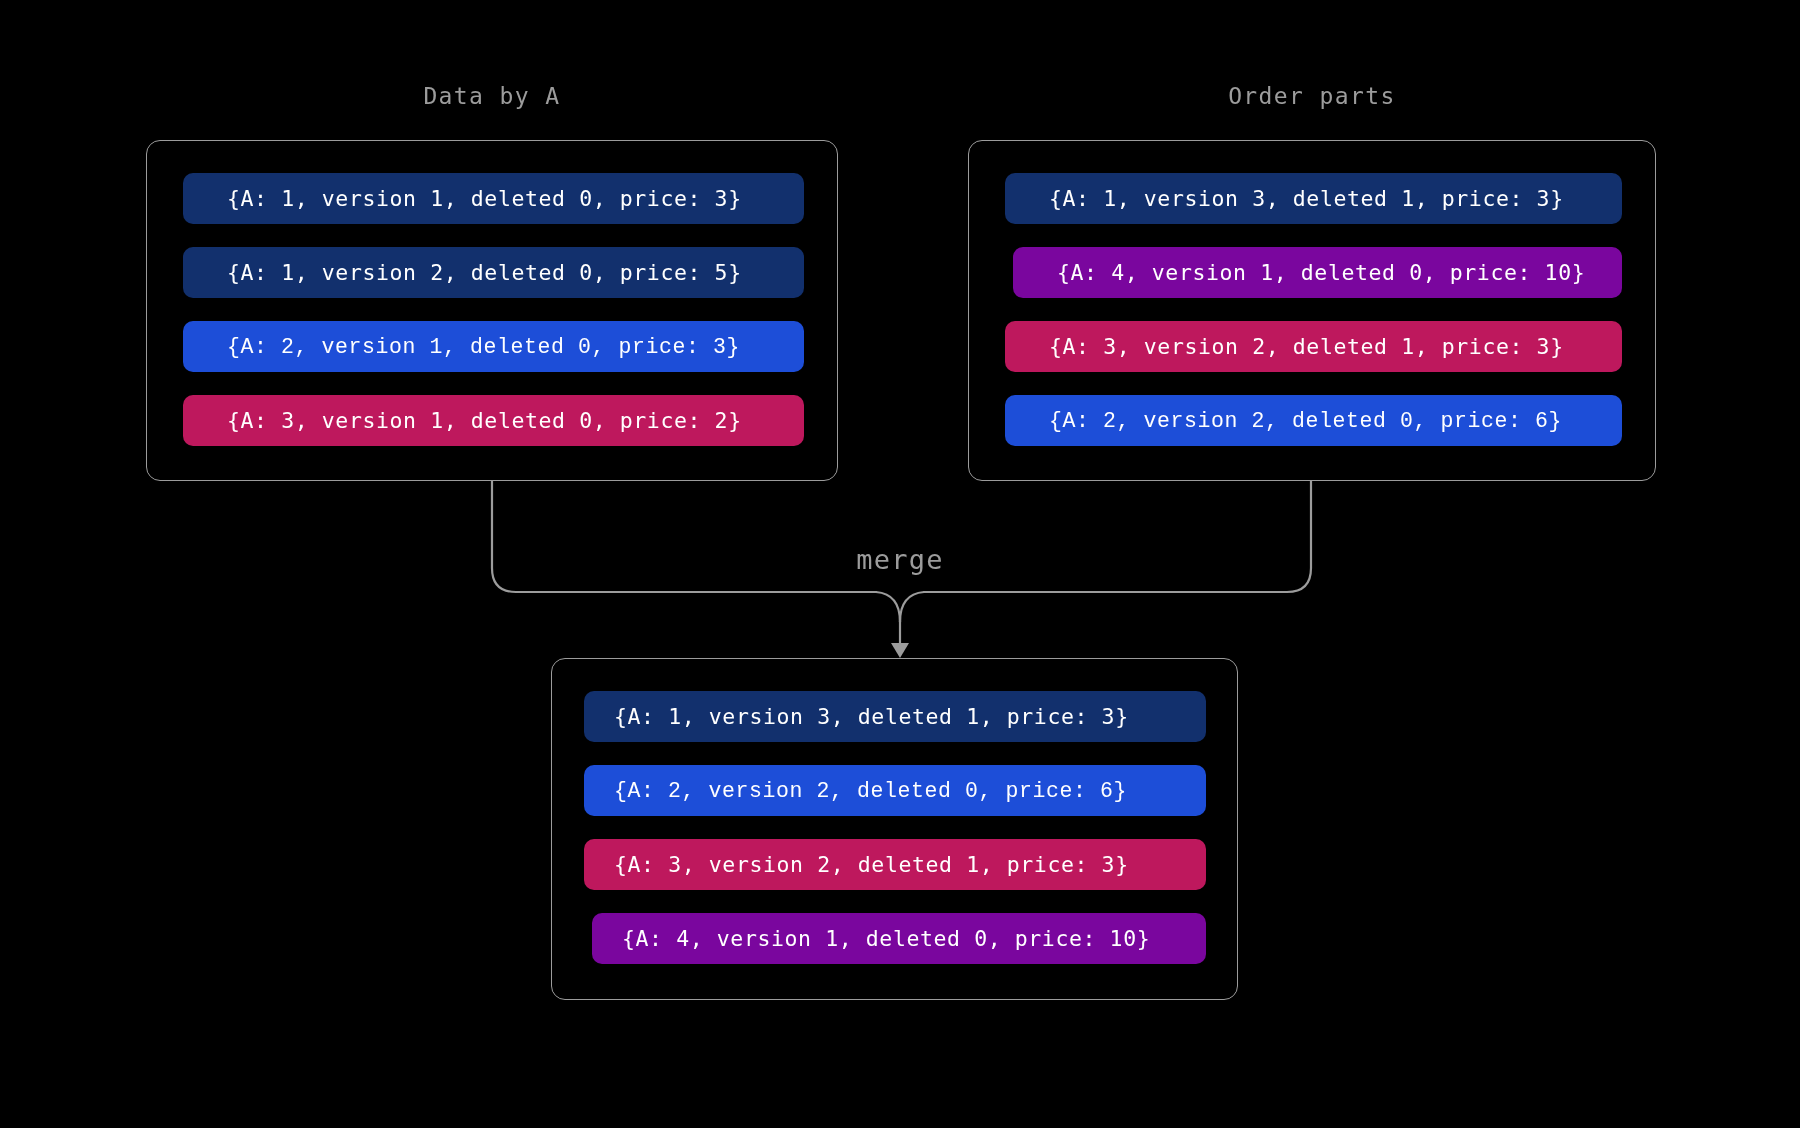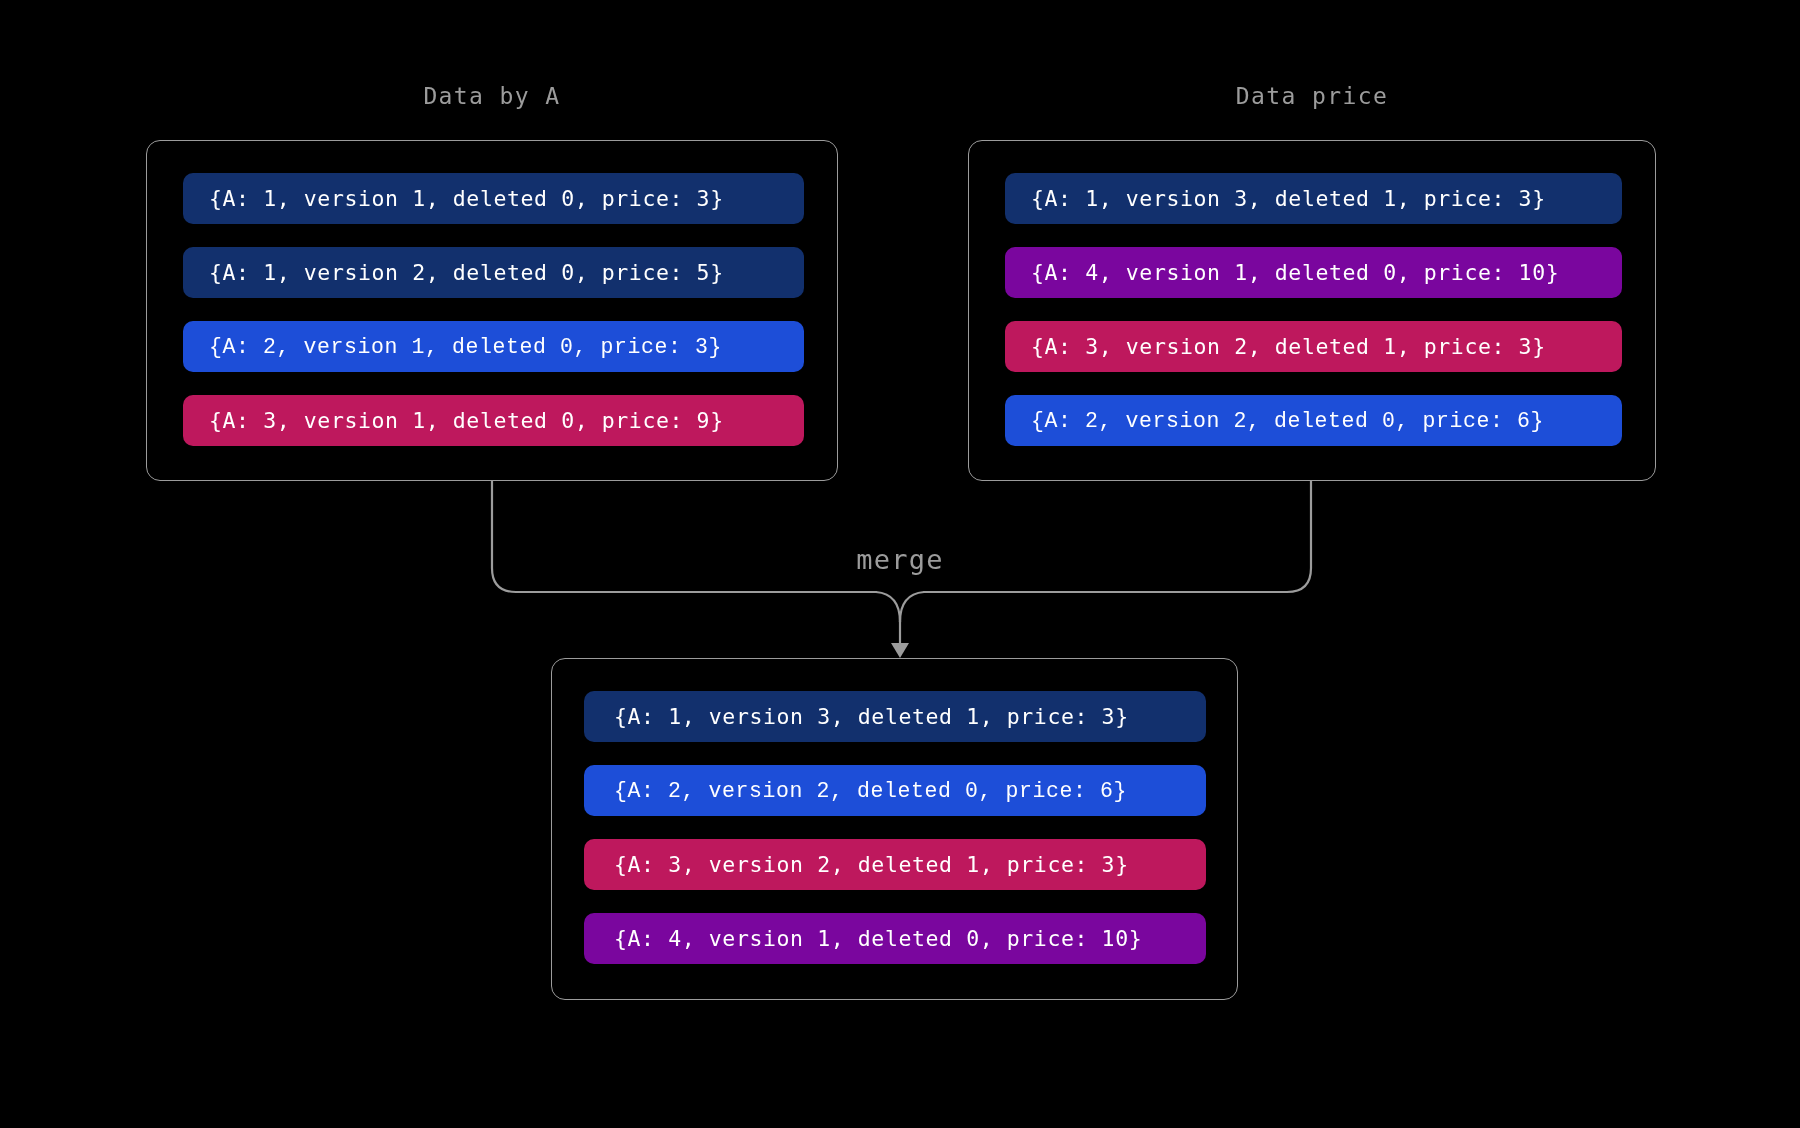--- a/index.html
+++ b/index.html
@@ -62,34 +62,34 @@
     flex-direction: column;
     gap: 23px;
   }
   #panel-merged .rows { left: 32px; right: 31px; top: 32px; }
 
   .row {
     height: 51px;
     border-radius: 10px;
     display: flex;
     align-items: center;
-    padding-left: 26px;
+    padding-left: 44px;
     box-sizing: border-box;
     color: #ffffff;
     font-size: 21.5px;
     letter-spacing: 0.6px;
     white-space: nowrap;
     font-family: "DejaVu Sans Mono", "Liberation Mono", monospace;
   }
   #panel-merged .row { padding-left: 30px; }
 
   .row.blue   { background: #12306d; }
   .row.green  { background: #1d4ed8; font-family: Liberation Mono, monospace; }
   .row.red    { background: #be185d; }
-  .row.purple { background: #7a069e; }
+  .row.purple { background: #7a069e; margin-left: 8px; }
 
   
   #merge-label {
     position: absolute;
     left: 810px;
     top: 544px;
     width: 180px;
     text-align: center;
     color: #9c9c9c;
     font-size: 27px;
@@ -117,25 +117,25 @@
     <path d="M 891 643 L 900 658 L 909 643 Z" fill="#9c9c9c"></path>
   </svg>
 
   <div id="title-order" class="panel-title">Data by A</div>
 
   <div id="panel-order" class="panel">
     <div class="rows">
       <div class="row blue">{A: 1, version 1, deleted 0, price: 3}</div>
       <div class="row blue">{A: 1, version 2, deleted 0, price: 5}</div>
       <div class="row green">{A: 2, version 1, deleted 0, price: 3}</div>
-      <div class="row red">{A: 3, version 1, deleted 0, price: 9}</div>
+      <div class="row red">{A: 3, version 1, deleted 0, price: 2}</div>
     </div>
   </div>
 
-  <div id="title-parts" class="panel-title">Data price</div>
+  <div id="title-parts" class="panel-title">Order parts</div>
 
   <div id="panel-parts" class="panel">
     <div class="rows">
       <div class="row blue">{A: 1, version 3, deleted 1, price: 3}</div>
       <div class="row purple">{A: 4, version 1, deleted 0, price: 10}</div>
       <div class="row red">{A: 3, version 2, deleted 1, price: 3}</div>
       <div class="row green">{A: 2, version 2, deleted 0, price: 6}</div>
     </div>
   </div>
 

